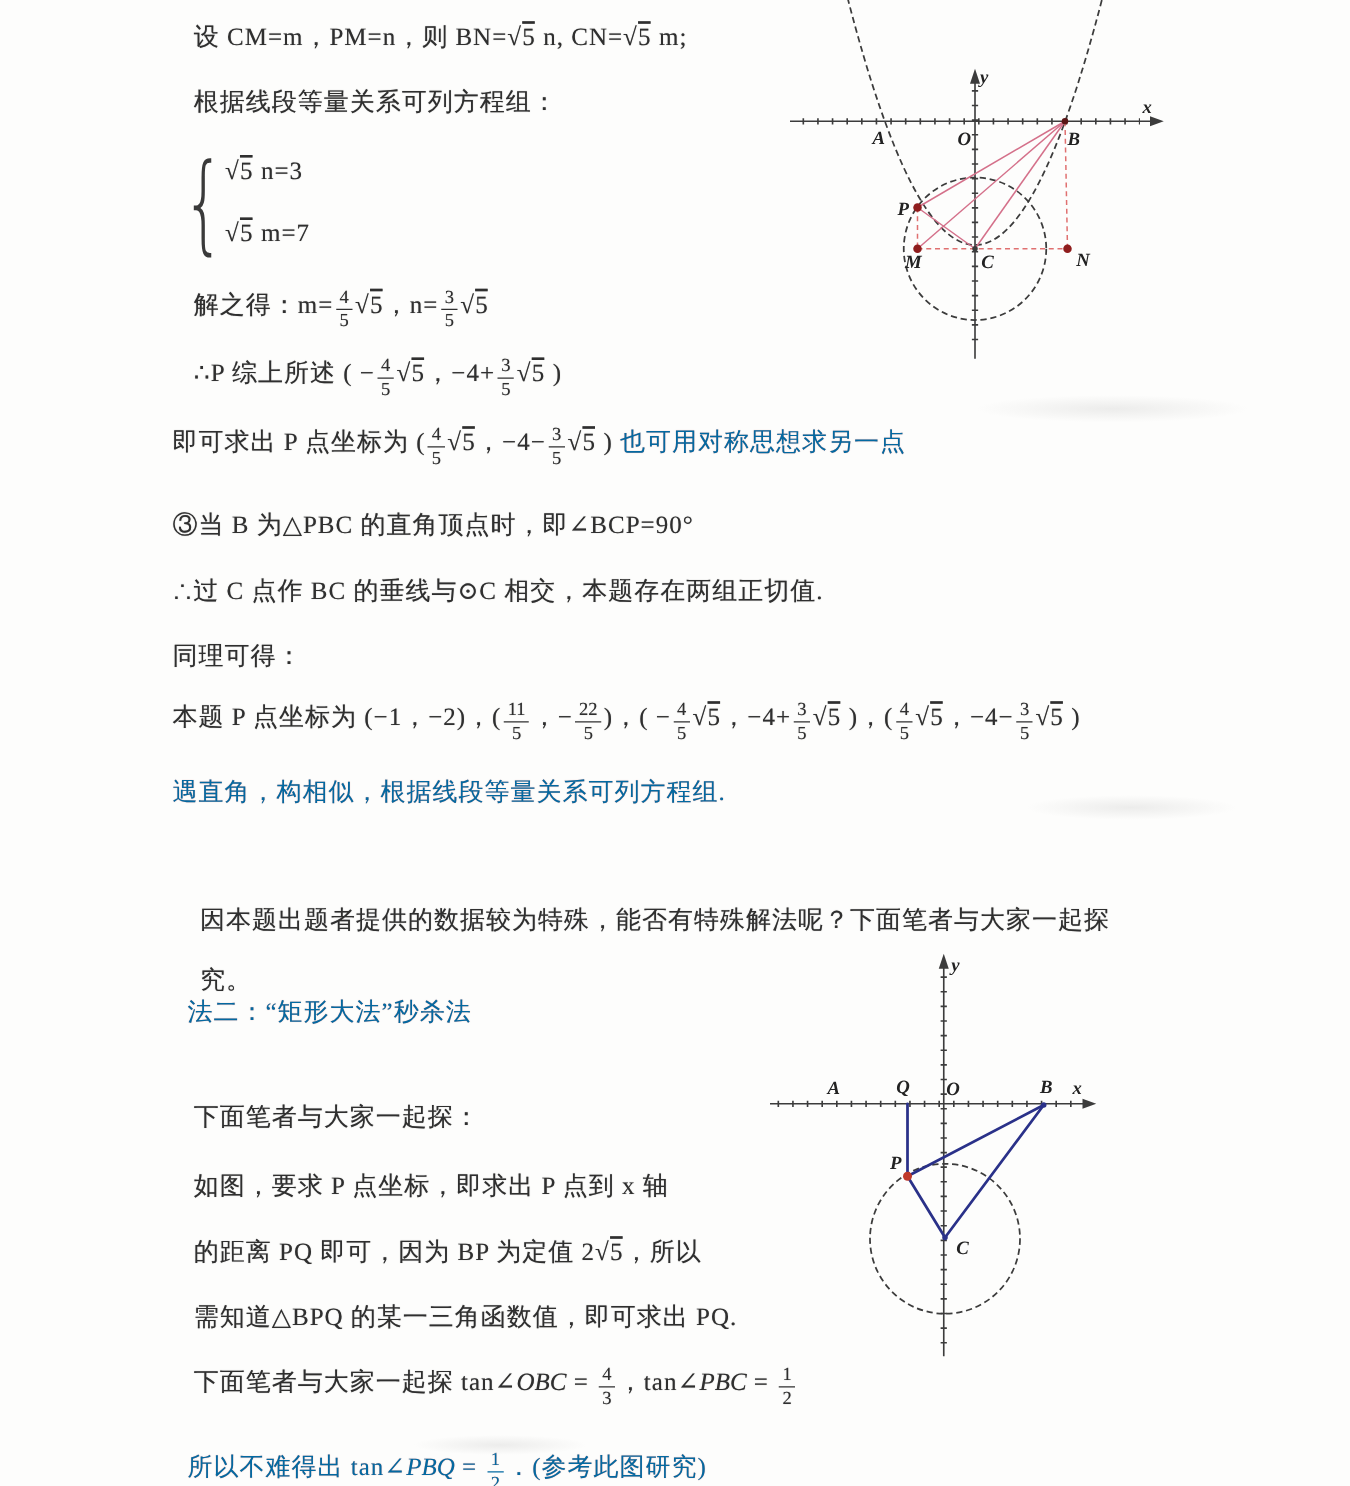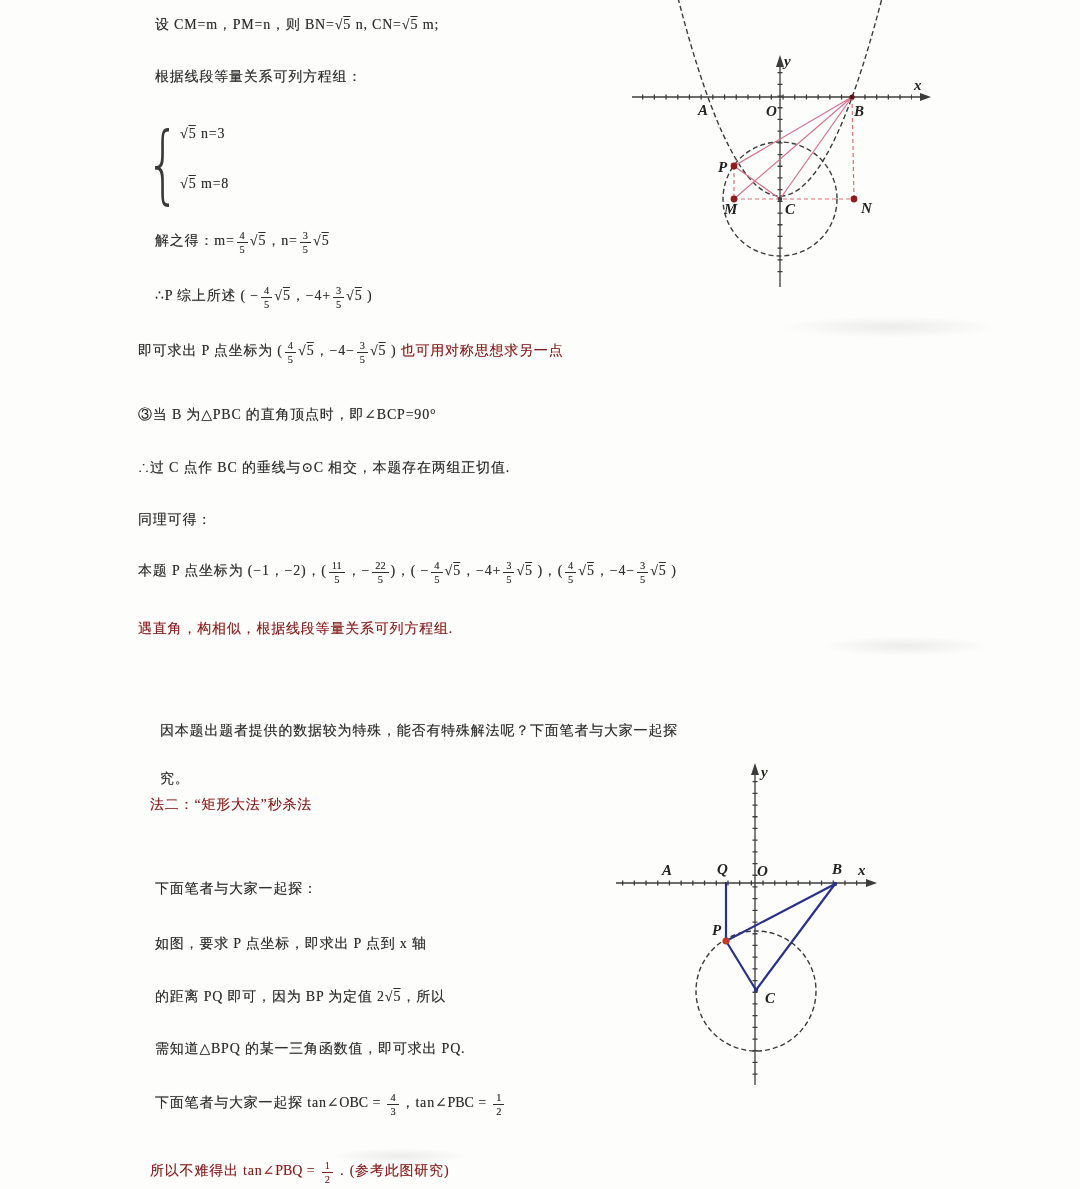--- a/index.html
+++ b/index.html
@@ -3,31 +3,31 @@
 <meta charset="utf-8">
 <style>
   html,body{margin:0;padding:0}
   body{
     width:1080px;height:1189px;position:relative;overflow:hidden;
     background:#fdfdfc;
     font-family:"Liberation Serif","DejaVu Serif",serif;
     color:#2e2e2e;
   }
   .tl{
-    position:absolute;white-space:nowrap;font-size:14px;letter-spacing:.8px;
+    position:absolute;white-space:nowrap;font-size:20px;letter-spacing:.8px;
     color:#2f2f2f;text-shadow:0 0 .7px rgba(50,50,50,.55);
   }
-  .red{color:#7f1d1d;text-shadow:0 0 .7px rgba(194,59,52,.55)}
+  .red{color:#0369a1;text-shadow:0 0 .7px rgba(194,59,52,.55)}
   .frac{display:inline-block;text-align:center;vertical-align:-0.72em;
         font-size:.74em;line-height:1.12;margin:0 2px;letter-spacing:0}
   .frac .num{display:block;padding:0 3px;border-bottom:1.4px solid currentColor}
   .frac .den{display:block;padding-top:1px}
   .sqrt{white-space:nowrap;letter-spacing:0}
   .sqrt .rad{text-decoration:overline;padding:0 1px}
-  .mi{letter-spacing:0}
+  .mi{font-style:italic;letter-spacing:0}
   .brace{
     position:absolute;font-size:86px;font-weight:200;color:#3a3a3a;
     font-family:"DejaVu Sans",sans-serif;line-height:1;
     transform:scaleX(.62);transform-origin:left top;
   }
   svg{position:absolute;overflow:visible}
   .axis{stroke:#3c3c3c;stroke-width:1.3;fill:none}
   .ticks{stroke:#3c3c3c;stroke-width:5;stroke-dasharray:1.3 10.4;fill:none}
   .curve{stroke:#3c3c3c;stroke-width:1.4;fill:none;stroke-dasharray:5 3}
   .pink{stroke:#d4708a;stroke-width:1.2;fill:none}
@@ -38,21 +38,21 @@
   .smudge{position:absolute;background:radial-gradient(ellipse at center,#ececeb 0%,rgba(236,236,235,0) 70%);}
 </style>
 </head>
 <body>
 
 <div class="tl" style="left:155px;top:16px"><span>设 CM=m，PM=n，则 BN=</span><span class="sqrt">√<span class="rad">5</span></span><span> n, CN=</span><span class="sqrt">√<span class="rad">5</span></span><span> m;</span></div>
 <div class="tl" style="left:155px;top:68px"><span>根据线段等量关系可列方程组：</span></div>
 
 <div class="brace" style="left:146px;top:120px">{</div>
 <div class="tl" style="left:180px;top:126px"><span class="sqrt">√<span class="rad">5</span></span><span> n=3</span></div>
-<div class="tl" style="left:180px;top:176px"><span class="sqrt">√<span class="rad">5</span></span><span> m=8</span></div>
+<div class="tl" style="left:180px;top:176px"><span class="sqrt">√<span class="rad">5</span></span><span> m=7</span></div>
 
 <div class="tl" style="left:155px;top:230px"><span>解之得：m=</span><span class="frac"><span class="num">4</span><span class="den">5</span></span><span class="sqrt">√<span class="rad">5</span></span><span>，n=</span><span class="frac"><span class="num">3</span><span class="den">5</span></span><span class="sqrt">√<span class="rad">5</span></span></div>
 <div class="tl" style="left:155px;top:285px"><span>∴P 综上所述 ( −</span><span class="frac"><span class="num">4</span><span class="den">5</span></span><span class="sqrt">√<span class="rad">5</span></span><span>，−4+</span><span class="frac"><span class="num">3</span><span class="den">5</span></span><span class="sqrt">√<span class="rad">5</span></span><span> )</span></div>
 <div class="tl" style="left:138px;top:340px">
   <span><span>即可求出 P 点坐标为 (</span><span class="frac"><span class="num">4</span><span class="den">5</span></span><span class="sqrt">√<span class="rad">5</span></span><span>，−4−</span><span class="frac"><span class="num">3</span><span class="den">5</span></span><span class="sqrt">√<span class="rad">5</span></span><span> ) </span></span><span class="red"><span>也可用对称思想求另一点</span></span>
 </div>
 
 <div class="tl" style="left:138px;top:406px"><span>③当 B 为△PBC 的直角顶点时，即∠BCP=90°</span></div>
 <div class="tl" style="left:138px;top:459px"><span>∴过 C 点作 BC 的垂线与⊙C 相交，本题存在两组正切值.</span></div>
 <div class="tl" style="left:138px;top:511px"><span>同理可得：</span></div>

